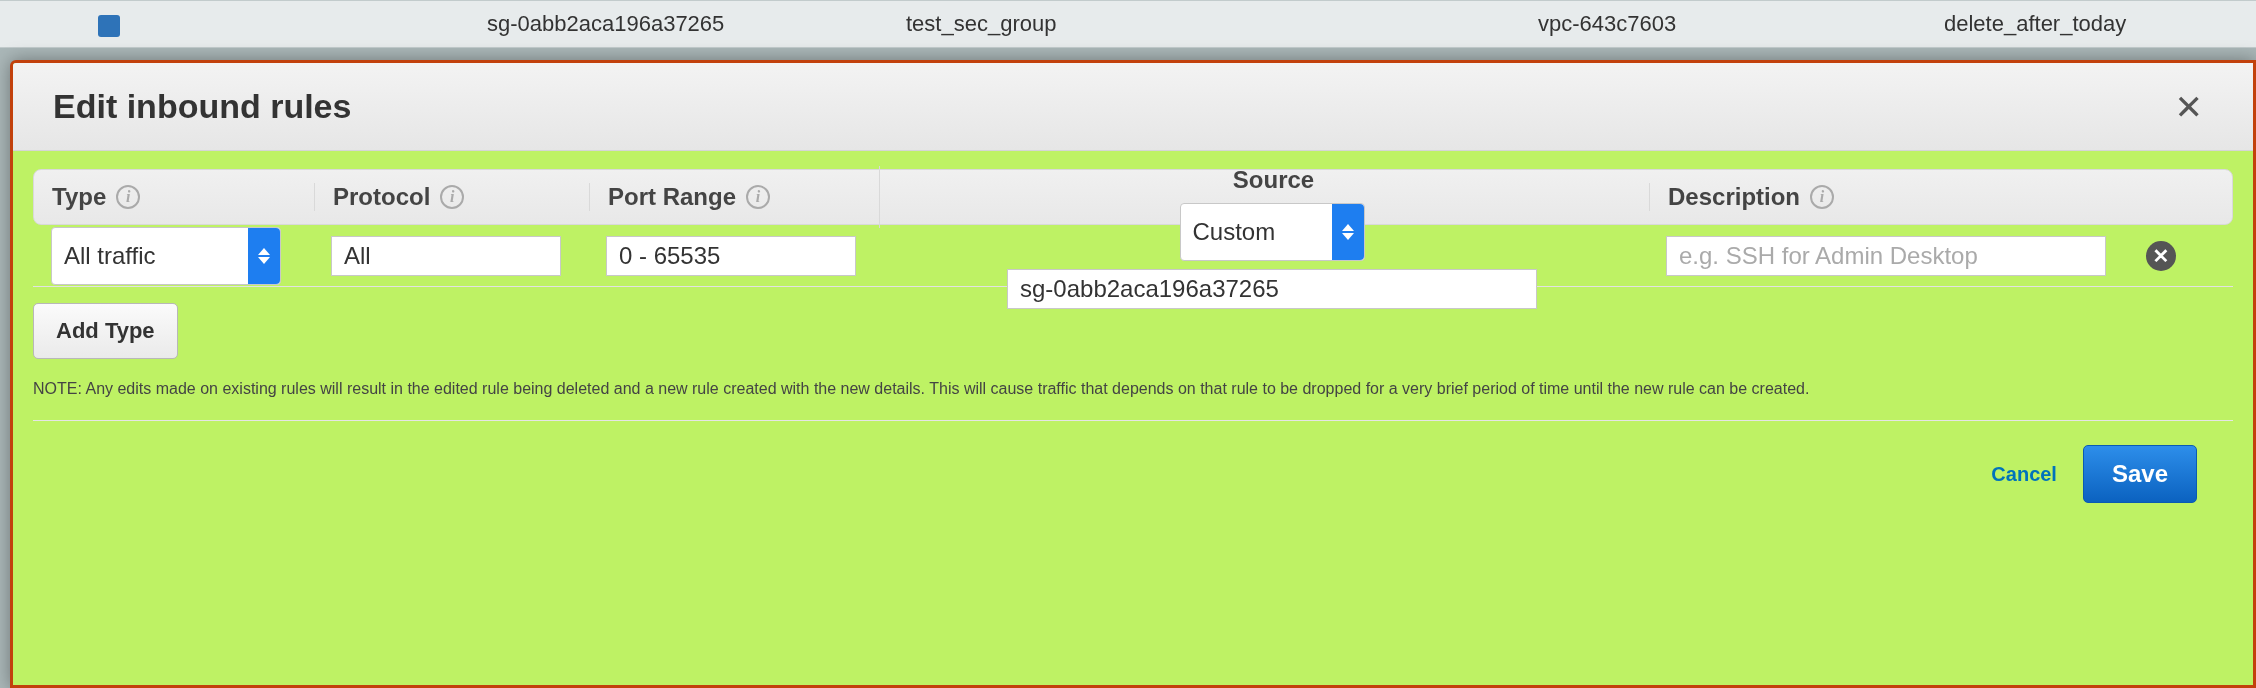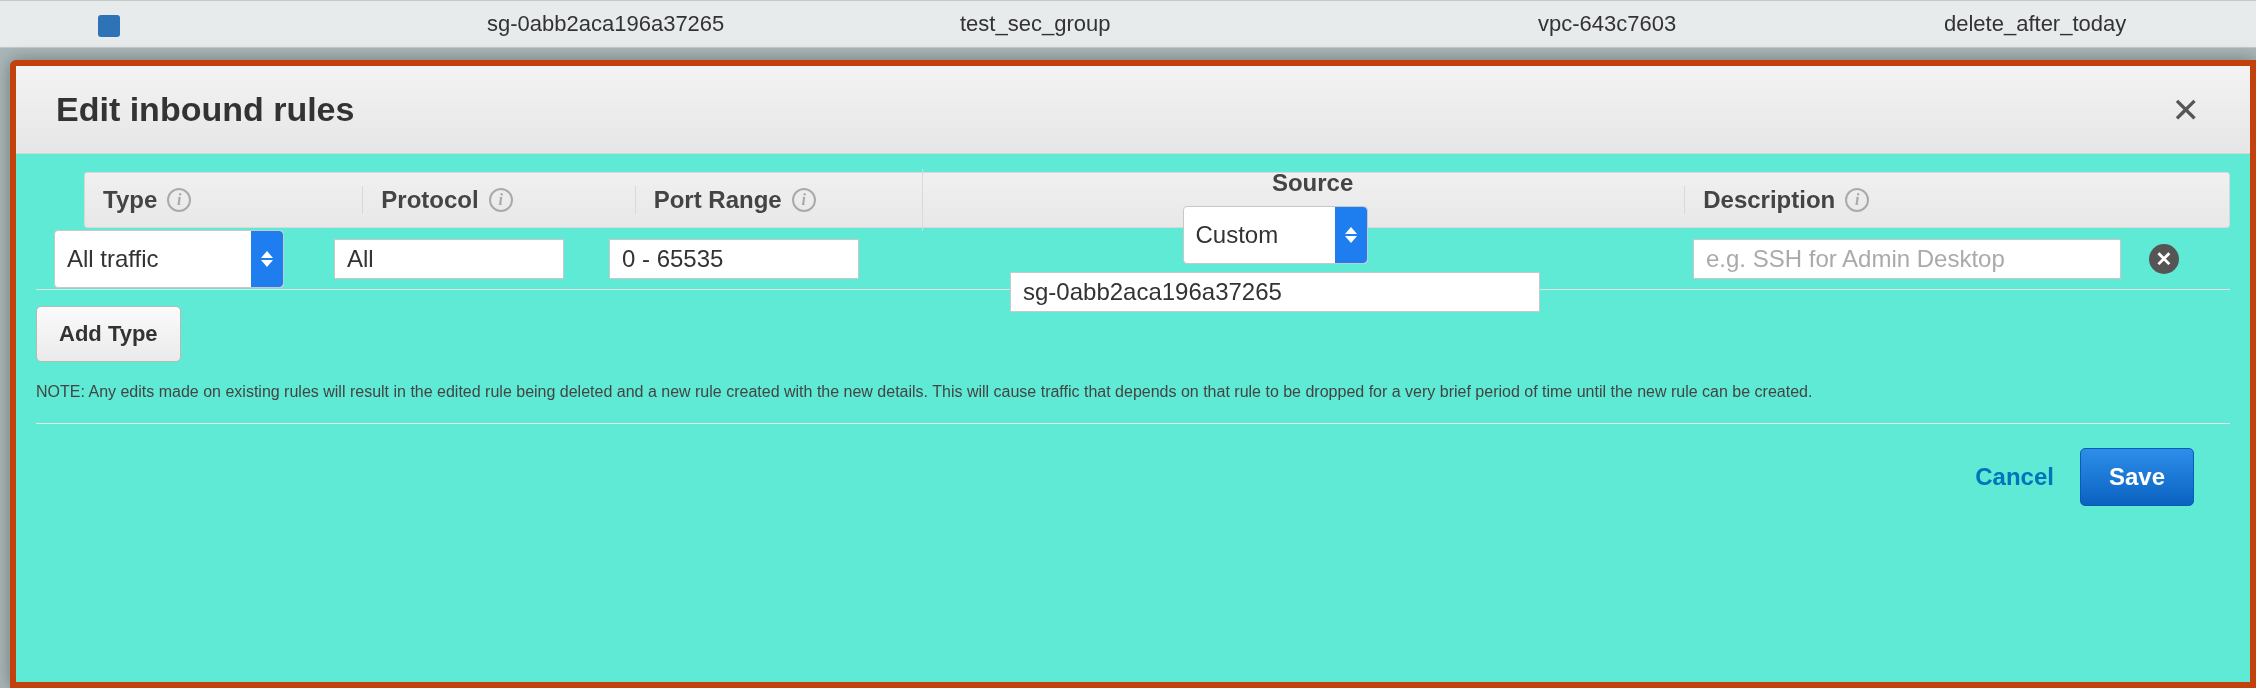--- a/index.html
+++ b/index.html
@@ -26,30 +26,30 @@
     }
     .bg-checkbox {
       position: absolute;
       left: 98px; top: 14px;
       width: 22px; height: 22px;
       border-radius: 3px;
       background: #2e73b8;
     }
     .bg-row span { position: absolute; }
     .bg-sg   { left: 487px; }
-    .bg-name { left: 960px; }
+    .bg-name { left: 906px; }
     .bg-vpc  { left: 1538px; }
     .bg-desc { left: 1944px; }
 
     
     .modal {
       position: absolute;
       left: 10px; right: 0; top: 60px; bottom: 0;
-      background: #5eead4;
-      border: 6px solid #c2410c;
+      background: #bef264;
+      border: 3px solid #c2410c;
       border-radius: 6px 0 0 0;
       box-shadow: 0 0 18px rgba(0,0,0,0.35);
       overflow: hidden;
     }
     .modal-header {
       height: 88px;
       background: linear-gradient(#f3f3f3, #e6e6e6);
       border-bottom: 1px solid #d5d5d5;
       display: flex;
       align-items: center;
@@ -69,24 +69,23 @@
       padding: 6px 10px;
     }
     .modal-body {
       padding: 18px 20px 0 20px;
     }
     
     .thead {
       height: 56px;
       background: linear-gradient(#f0f0f0, #e8e8e8);
       border: 1px solid #d9d9d9;
-      border-radius: 3px;
-      display: flex;
-      align-items: center;
-      margin-left: 48px;
+      border-radius: 8px;
+      display: flex;
+      align-items: center;
     }
     .th {
       font-size: 24px;
       font-weight: 700;
       color: #444;
       display: flex;
       align-items: center;
       gap: 10px;
       padding-left: 18px;
       border-left: 1px solid #d9d9d9;
@@ -207,21 +206,21 @@
       line-height: 1.45;
     }
     .modal-footer {
       display: flex;
       justify-content: flex-end;
       align-items: center;
       padding: 24px 36px;
       gap: 26px;
     }
     .cancel-link {
-      font-size: 24px;
+      font-size: 20px;
       font-weight: 700;
       color: #0073bb;
       cursor: pointer;
     }
     .save-btn {
       padding: 14px 28px;
       font-size: 24px;
       font-weight: 700;
       color: #fff;
       background: linear-gradient(#2d8eea, #0b62c0);
@@ -293,21 +292,21 @@
       <div class="td col-source" style="gap:8px;">
         <div class="select-wrap xsmall">
           <span>Custom</span>
           <span class="select-caret"></span>
         </div>
         <div class="text-input" style="width:530px;">
           <span>sg-0abb2aca196a37265</span>
         </div>
       </div>
       <div class="td col-desc">
-        <div class="text-input" style="width:440px;margin-left:24px;">
+        <div class="text-input" style="width:440px;">
           <span class="placeholder">e.g. SSH for Admin Desktop</span>
         </div>
       </div>
       <div class="td col-del" style="padding-left:28px;">
         <div class="delete-btn">✕</div>
       </div>
     </div>
 
     <div class="add-rule-btn">Add Type</div>
 

